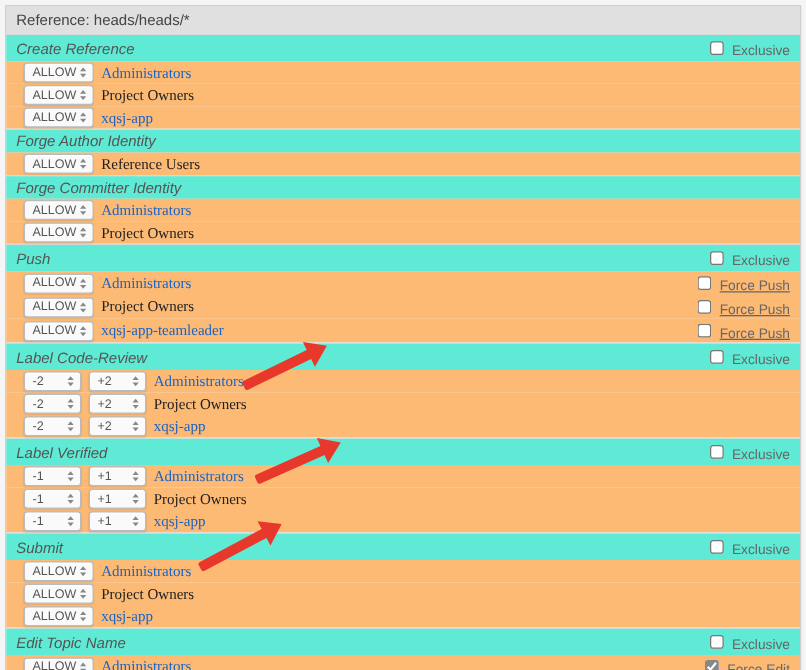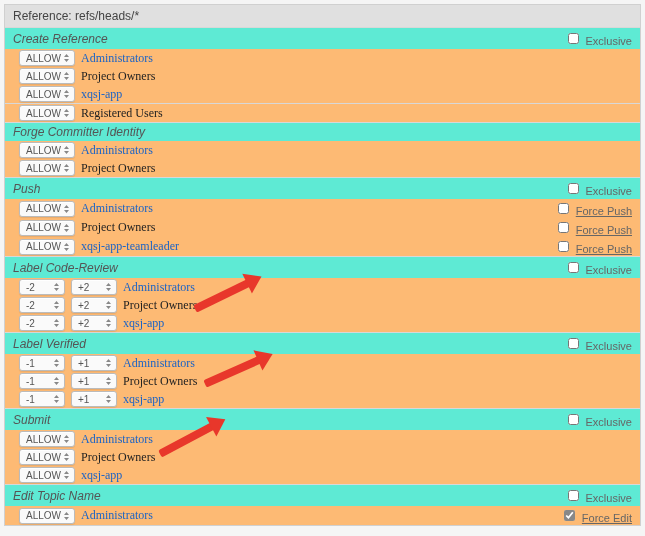--- a/index.html
+++ b/index.html
@@ -115,21 +115,21 @@
     border-top: 11px solid transparent;
     border-bottom: 11px solid transparent;
   }
   .container { position: relative; }
 </style>
 </head>
 <body>
 
 <div class="container">
   <div class="panel">
-    <div class="ref-header">Reference: refs/heads/*</div>
+    <div class="ref-header">Reference: heads/heads/*</div>
     <div id="sections">
         <div class="section">
           <div class="section-header">
             <span class="section-title">Create Reference</span>
             <div class="flags">
               <label class="flag-row">
                 <input type="checkbox" style="">
                 <span>Exclusive</span>
               </label>
             </div>
@@ -156,28 +156,32 @@
             <span class="spinner">
               <span class="val">ALLOW</span>
               <svg viewBox="0 0 7 10">
                 <path d="M1 4 L3.5 1 L6 4 Z M1 6 L3.5 9 L6 6 Z" fill="#888"></path>
               </svg>
             </span>
             <span class="group link">xqsj-app</span>
           </div>
         </div>
         <div class="section">
-          <div class="rule-row">
-            <span class="spinner">
-              <span class="val">ALLOW</span>
-              <svg viewBox="0 0 7 10">
-                <path d="M1 4 L3.5 1 L6 4 Z M1 6 L3.5 9 L6 6 Z" fill="#888"></path>
-              </svg>
-            </span>
-            <span class="group">Registered Users</span>
+          <div class="section-header">
+            <span class="section-title">Forge Author Identity</span>
+            <div class="flags"></div>
+          </div>
+          <div class="rule-row">
+            <span class="spinner">
+              <span class="val">ALLOW</span>
+              <svg viewBox="0 0 7 10">
+                <path d="M1 4 L3.5 1 L6 4 Z M1 6 L3.5 9 L6 6 Z" fill="#888"></path>
+              </svg>
+            </span>
+            <span class="group">Reference Users</span>
           </div>
         </div>
         <div class="section">
           <div class="section-header">
             <span class="section-title">Forge Committer Identity</span>
             <div class="flags"></div>
           </div>
           <div class="rule-row">
             <span class="spinner">
               <span class="val">ALLOW</span>

